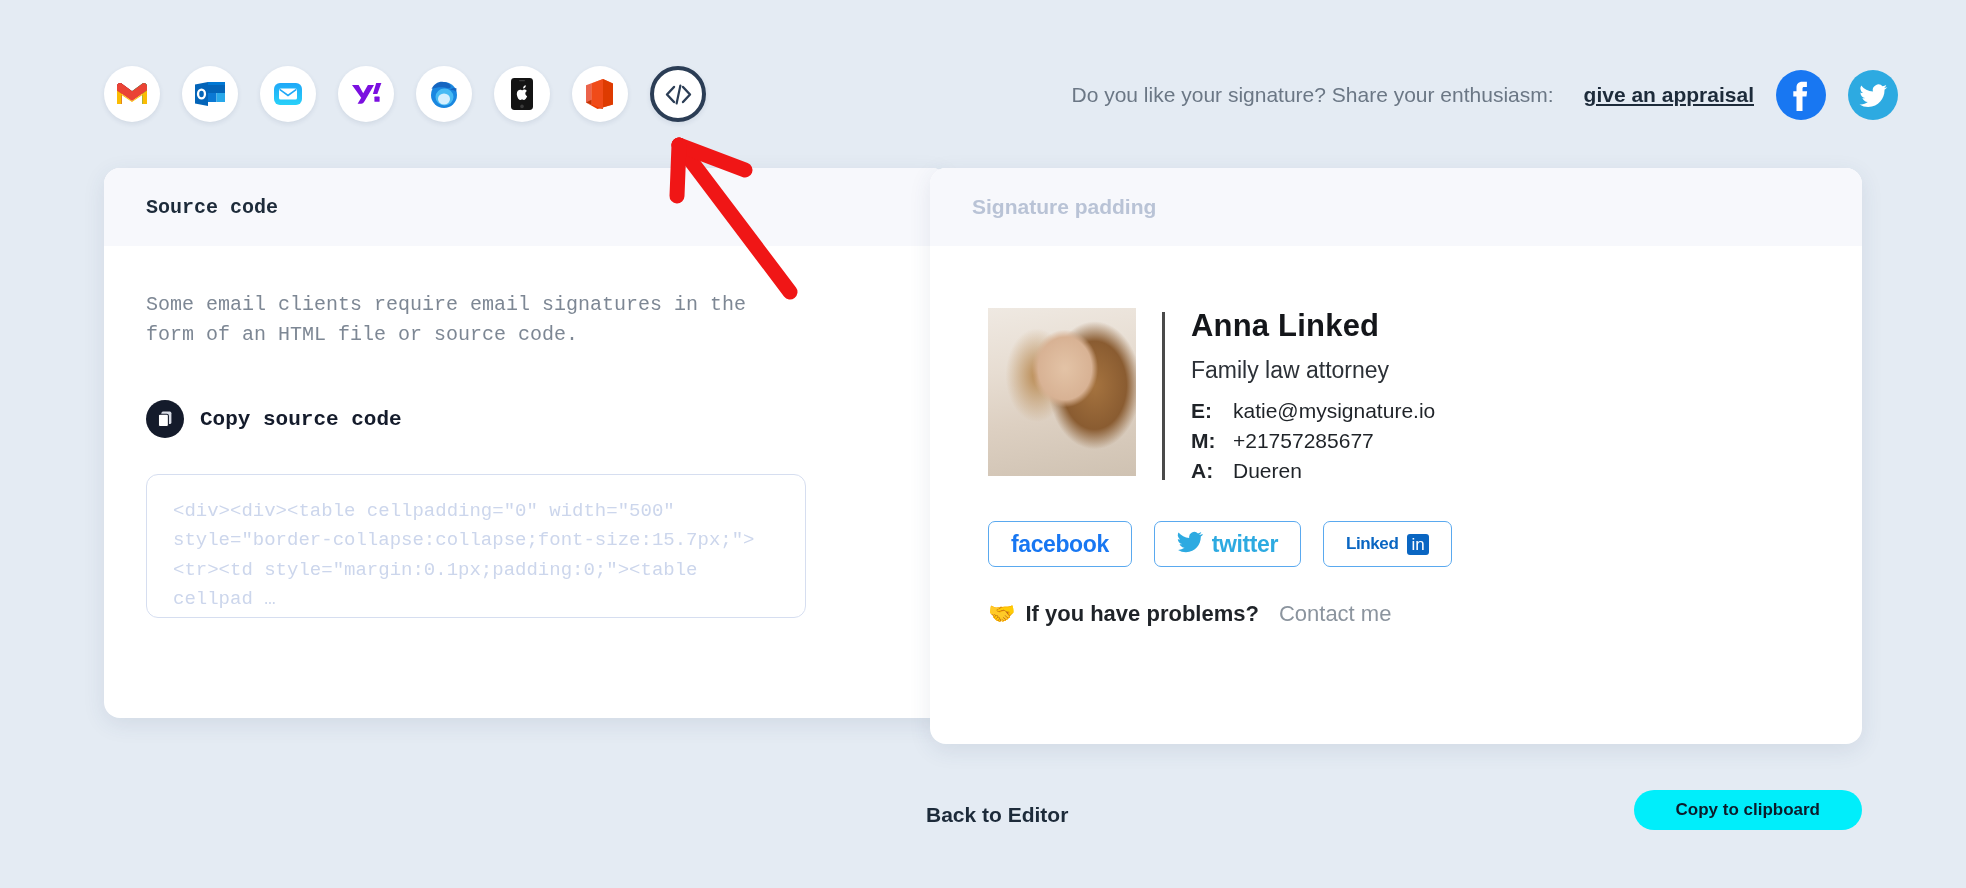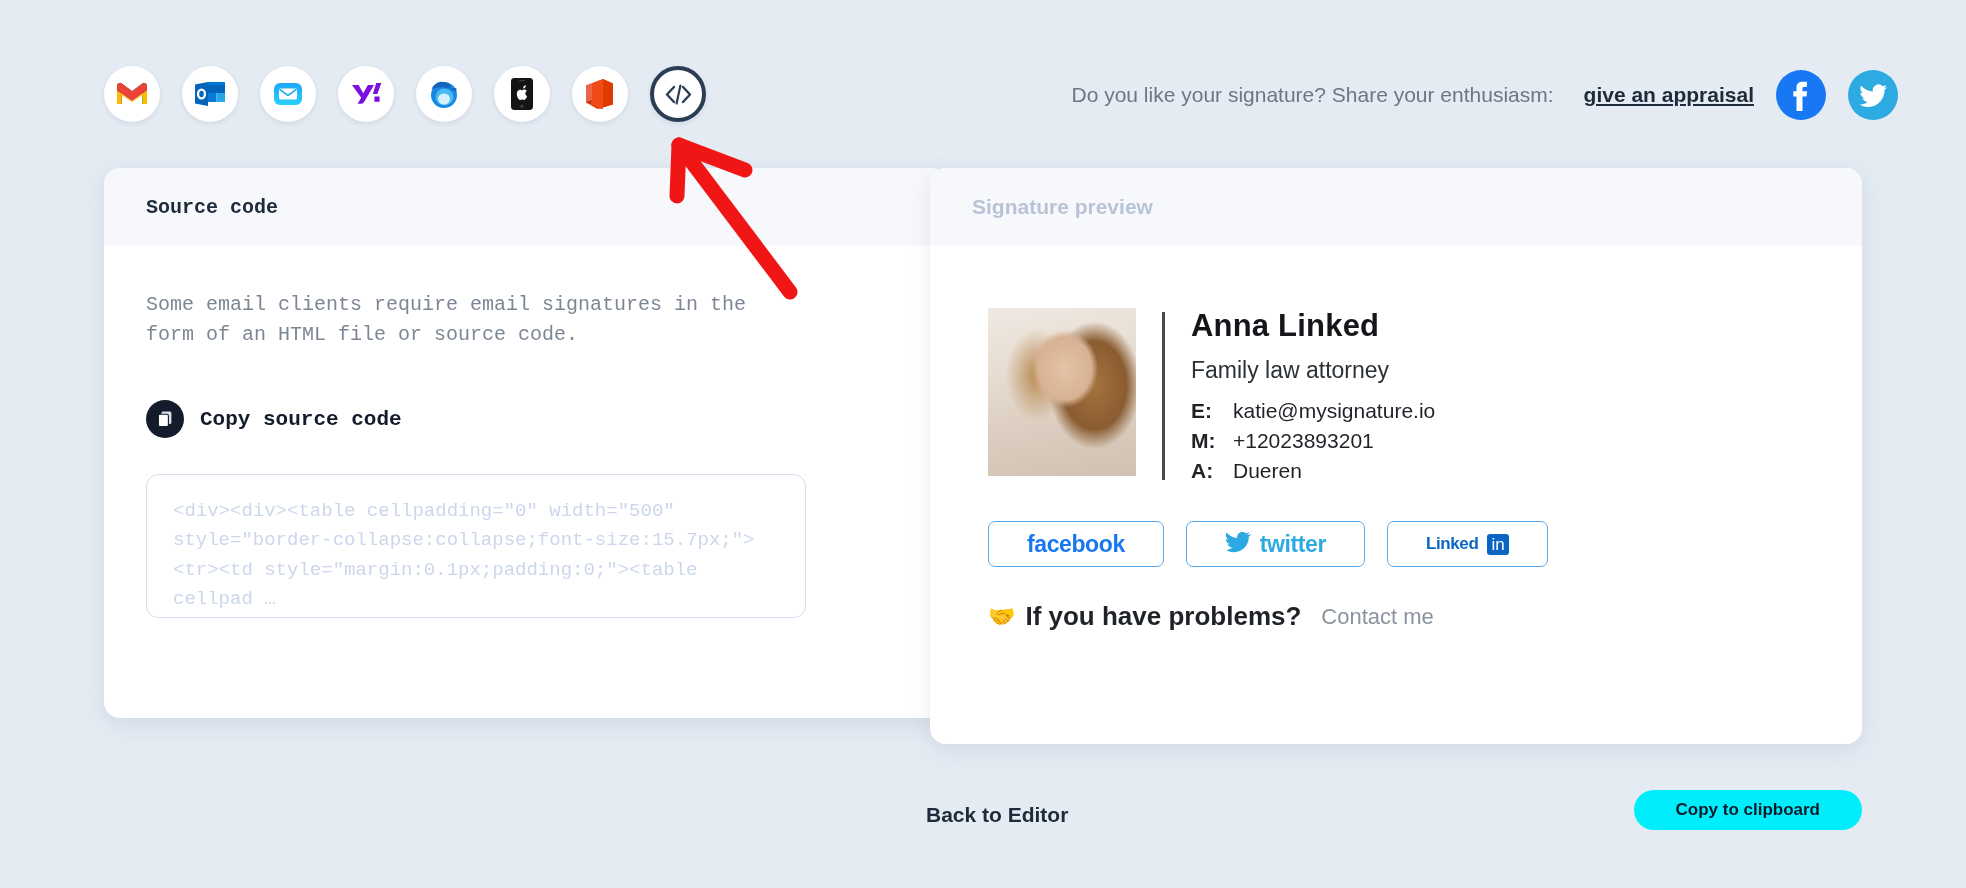--- a/index.html
+++ b/index.html
@@ -93,35 +93,35 @@
   .sig-name { font-size: 31px; font-weight: 700; color: #14161a; letter-spacing: .2px; }
   .sig-role { font-size: 23px; color: #2c3137; margin-top: 13px; }
   .sig-lines { margin-top: 12px; }
   .sig-line { font-size: 21px; color: #1f2328; line-height: 1.42; display: flex; }
   .sig-key { font-weight: 700; min-width: 34px; }
   .sig-val { margin-left: 8px; }
 
   .sig-socials { display: flex; gap: 22px; margin-top: 36px; }
   .sig-btn {
     border: 1px solid #5aa9ef; border-radius: 7px;
-    height: 46px; padding: 0 38px;
+    height: 46px; padding: 0 22px;
     display: flex; align-items: center; justify-content: center; gap: 9px;
     background: #fff; cursor: pointer;
   }
   .fb-word { font-size: 23px; font-weight: 700; color: #1877f2; letter-spacing: -.4px; }
   .tw-word { font-size: 23px; font-weight: 700; color: #2daae1; letter-spacing: -.4px; }
   .li-word { font-size: 17px; font-weight: 700; color: #0a66c2; letter-spacing: -.4px; }
   .li-badge {
     background: #0a66c2; color: #fff; border-radius: 3px;
     font-size: 17px; font-weight: 400; padding: 2px 4px; line-height: 1;
   }
 
   .sig-help { display: flex; align-items: center; gap: 10px; margin-top: 34px; }
   .sig-help .emoji { font-size: 22px; }
-  .help-bold { font-size: 26px; font-weight: 700; color: #1f2328; }
+  .help-bold { font-size: 22px; font-weight: 700; color: #1f2328; }
   .help-link { font-size: 22px; color: #8b949e; cursor: pointer; margin-left: 10px; }
 
   
   .back-link {
     position: absolute; left: 926px; top: 803px;
     font-size: 21px; font-weight: 600; color: #1d2b3a; cursor: pointer;
   }
   .copy-clip-btn {
     position: absolute; right: 104px; top: 790px;
     background: #00eefb; color: #0c1b2a;
@@ -276,37 +276,37 @@
           </svg>
         </span>
         <span class="copy-label">Copy source code</span>
       </div>
       <div class="code-box">&lt;div&gt;&lt;div&gt;&lt;table cellpadding="0" width="500" style="border-collapse:collapse;font-size:15.7px;"&gt;&lt;tr&gt;&lt;td style="margin:0.1px;padding:0;"&gt;&lt;table cellpad …</div>
     </div>
   </div>
 
   <div class="card" id="preview-card">
     <div class="card-head">
-      <span class="title-muted">Signature preview</span>
+      <span class="title-muted">Signature padding</span>
     </div>
     <div class="sig-body">
       <div class="sig-top">
         <div class="sig-photo"></div>
         <div class="sig-divider"></div>
         <div>
           <div class="sig-name">Anna Linked</div>
           <div class="sig-role">Family law attorney</div>
           <div class="sig-lines">
             <div class="sig-line">
               <span class="sig-key">E:</span>
               <span class="sig-val">katie@mysignature.io</span>
             </div>
             <div class="sig-line">
               <span class="sig-key">M:</span>
-              <span class="sig-val">+12023893201</span>
+              <span class="sig-val">+21757285677</span>
             </div>
             <div class="sig-line">
               <span class="sig-key">A:</span>
               <span class="sig-val">Dueren</span>
             </div>
           </div>
         </div>
       </div>
 
       <div class="sig-socials">

